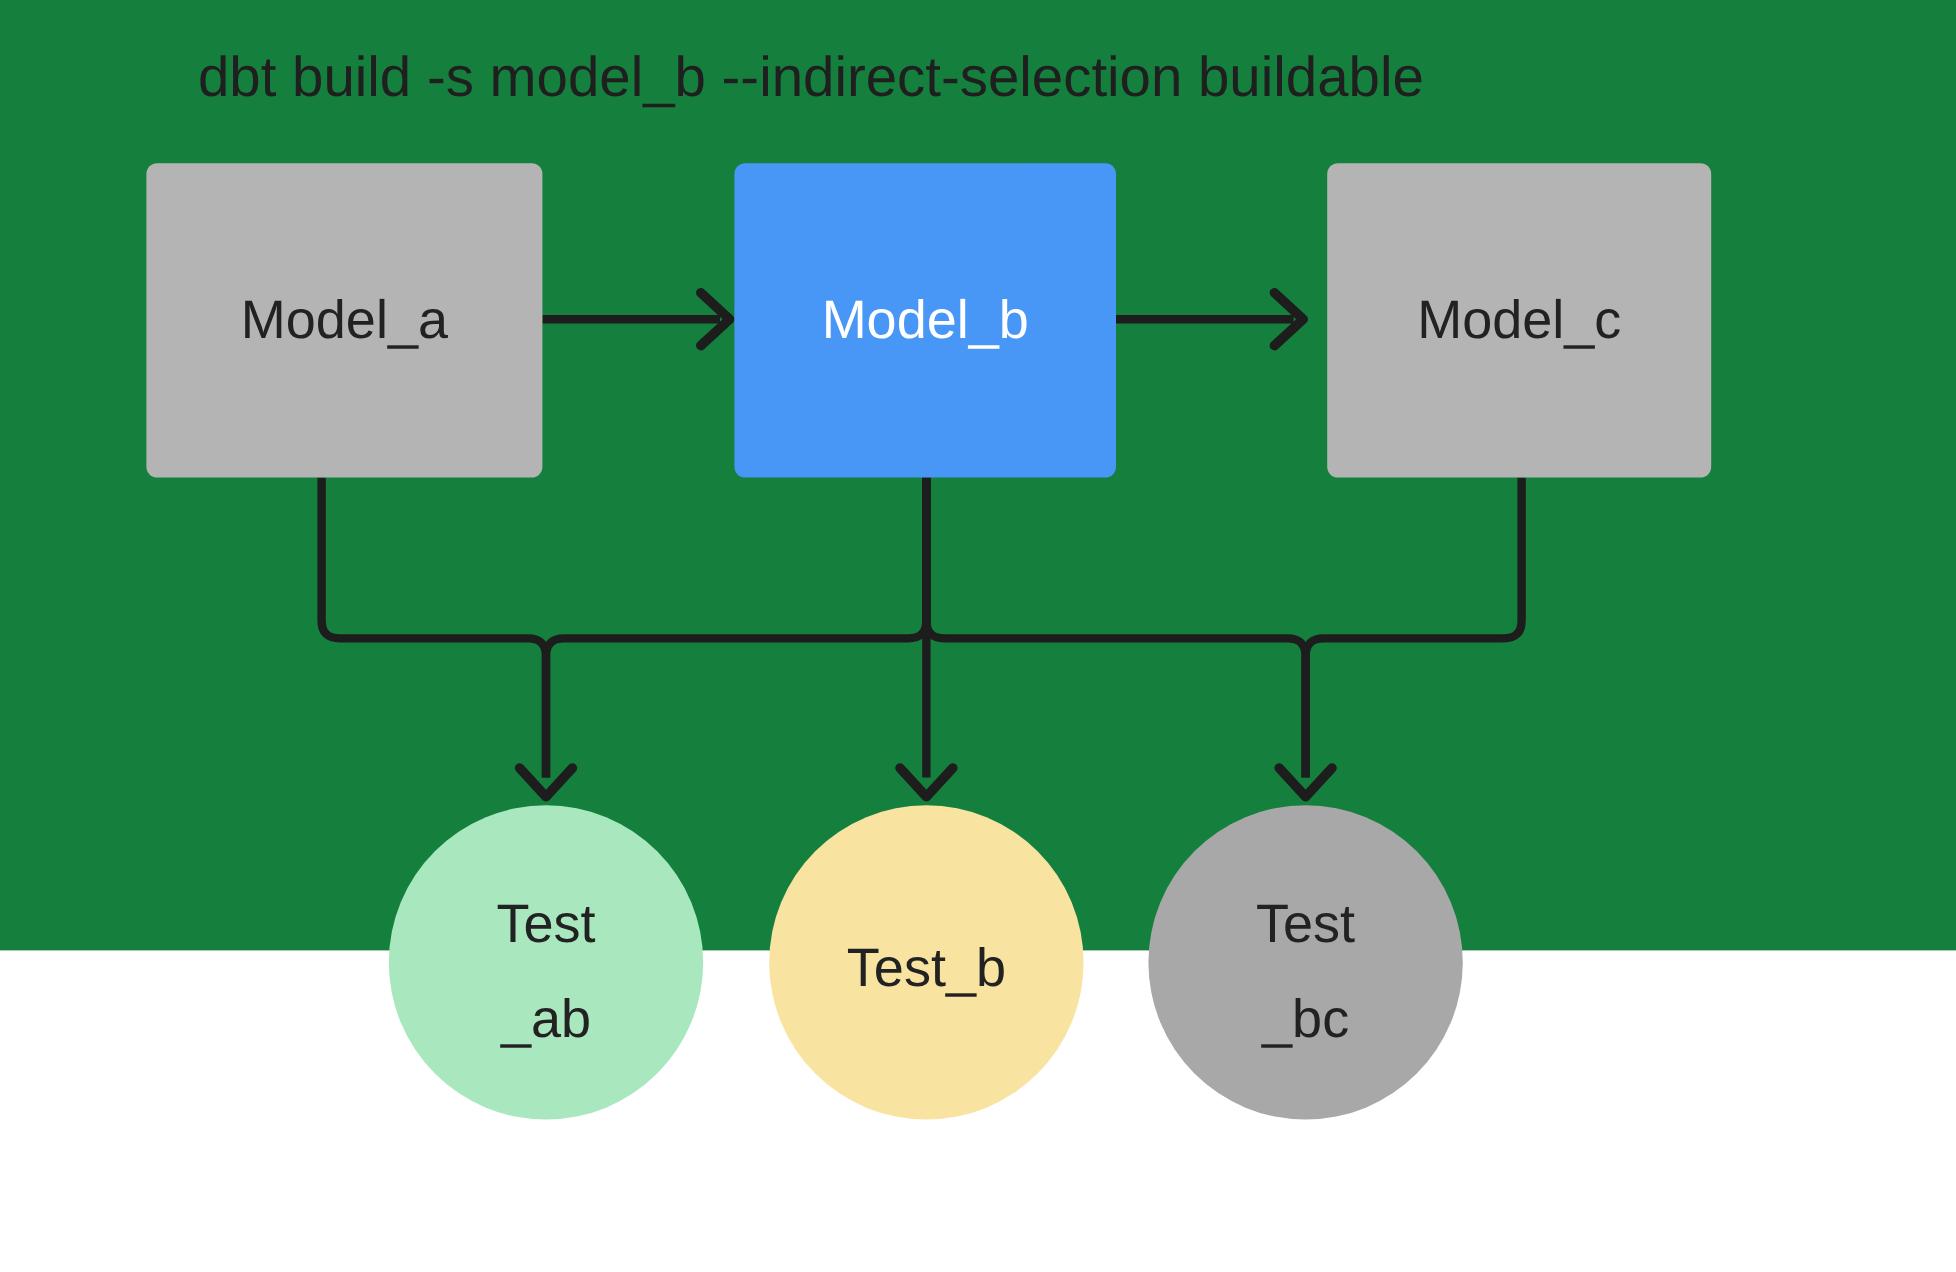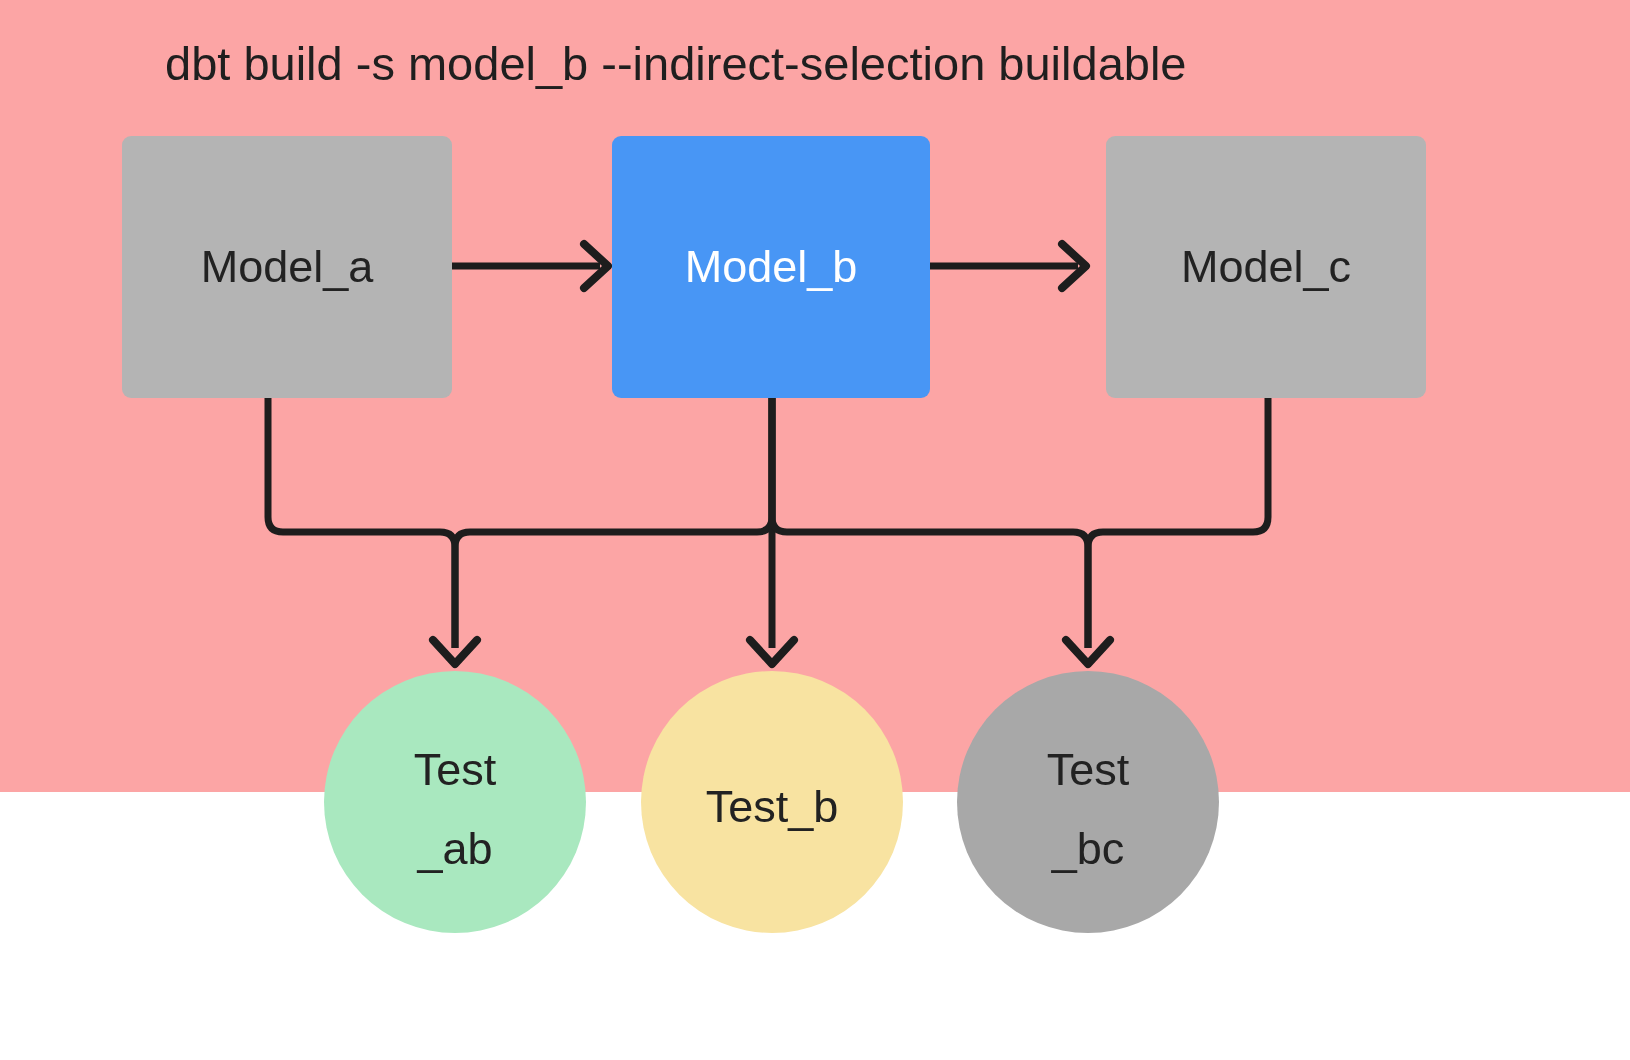--- a/index.html
+++ b/index.html
@@ -10,21 +10,21 @@
   body {
     width: 1630px;
     height: 1060px;
     font-family: "Liberation Sans", sans-serif;
     overflow: hidden;
   }
   #diagram-root {
     position: relative;
     width: 1630px;
     height: 792px;
-    background: #fca5a5;
+    background: #15803d;
   }
   svg.canvas {
     position: absolute;
     top: 0;
     left: 0;
     width: 1630px;
     height: 1060px;
     display: block;
   }
   .title-text {

